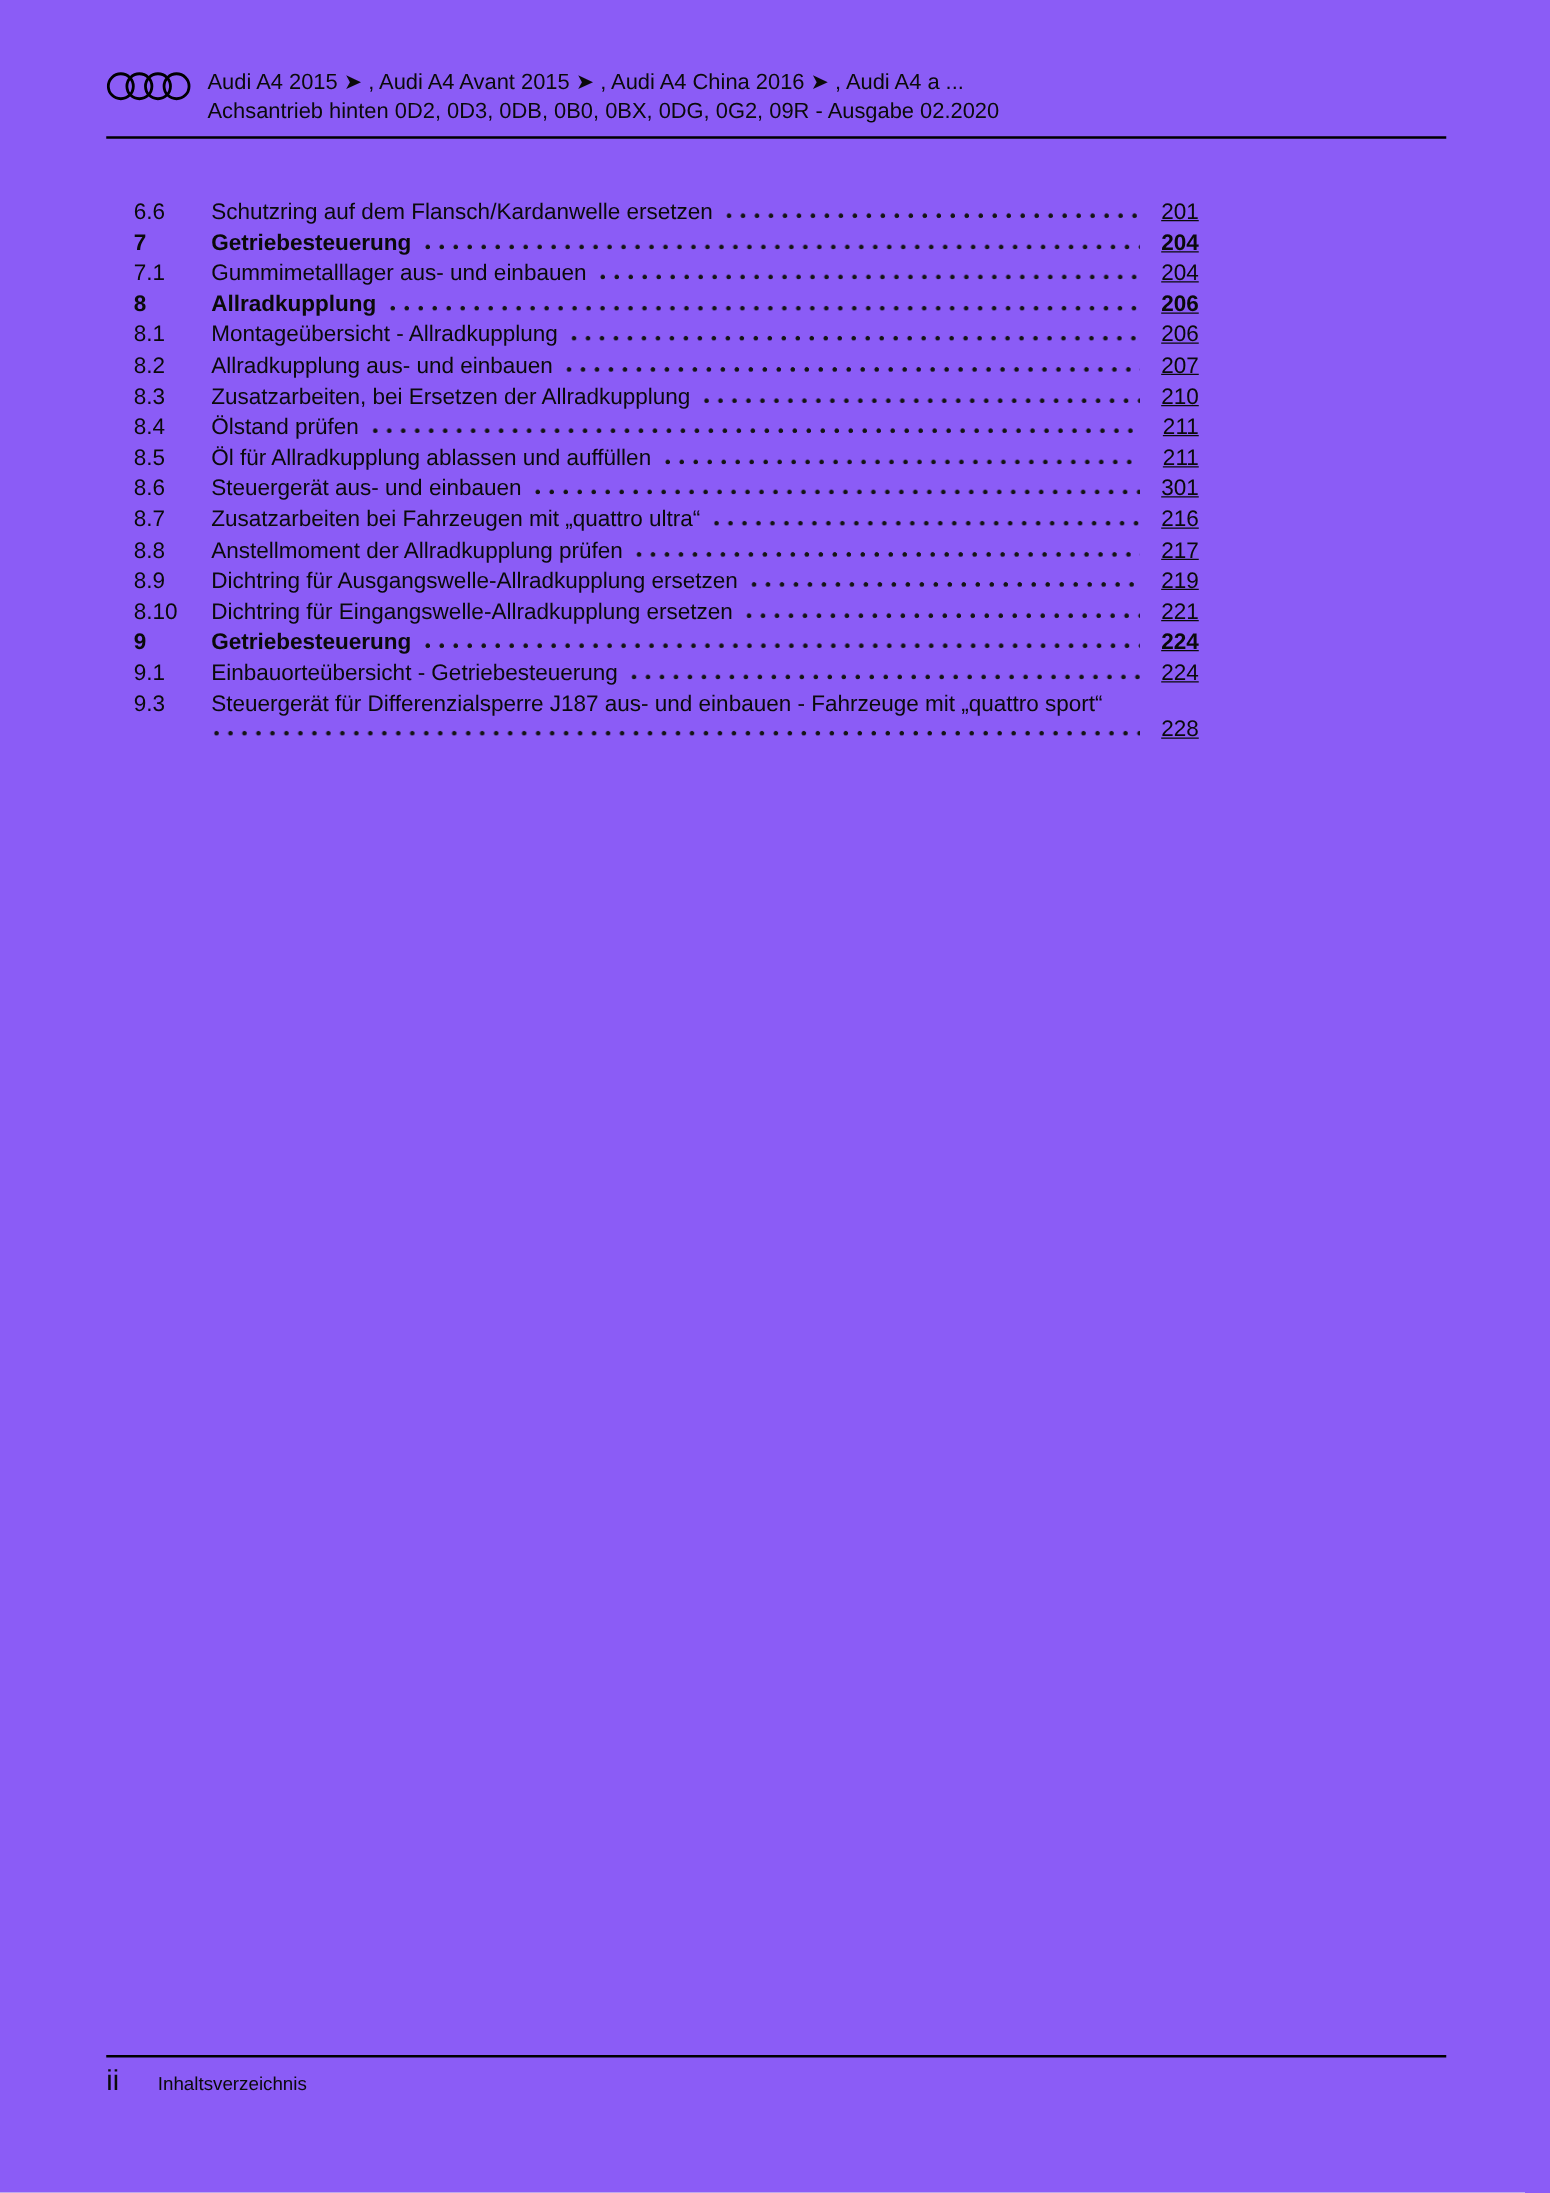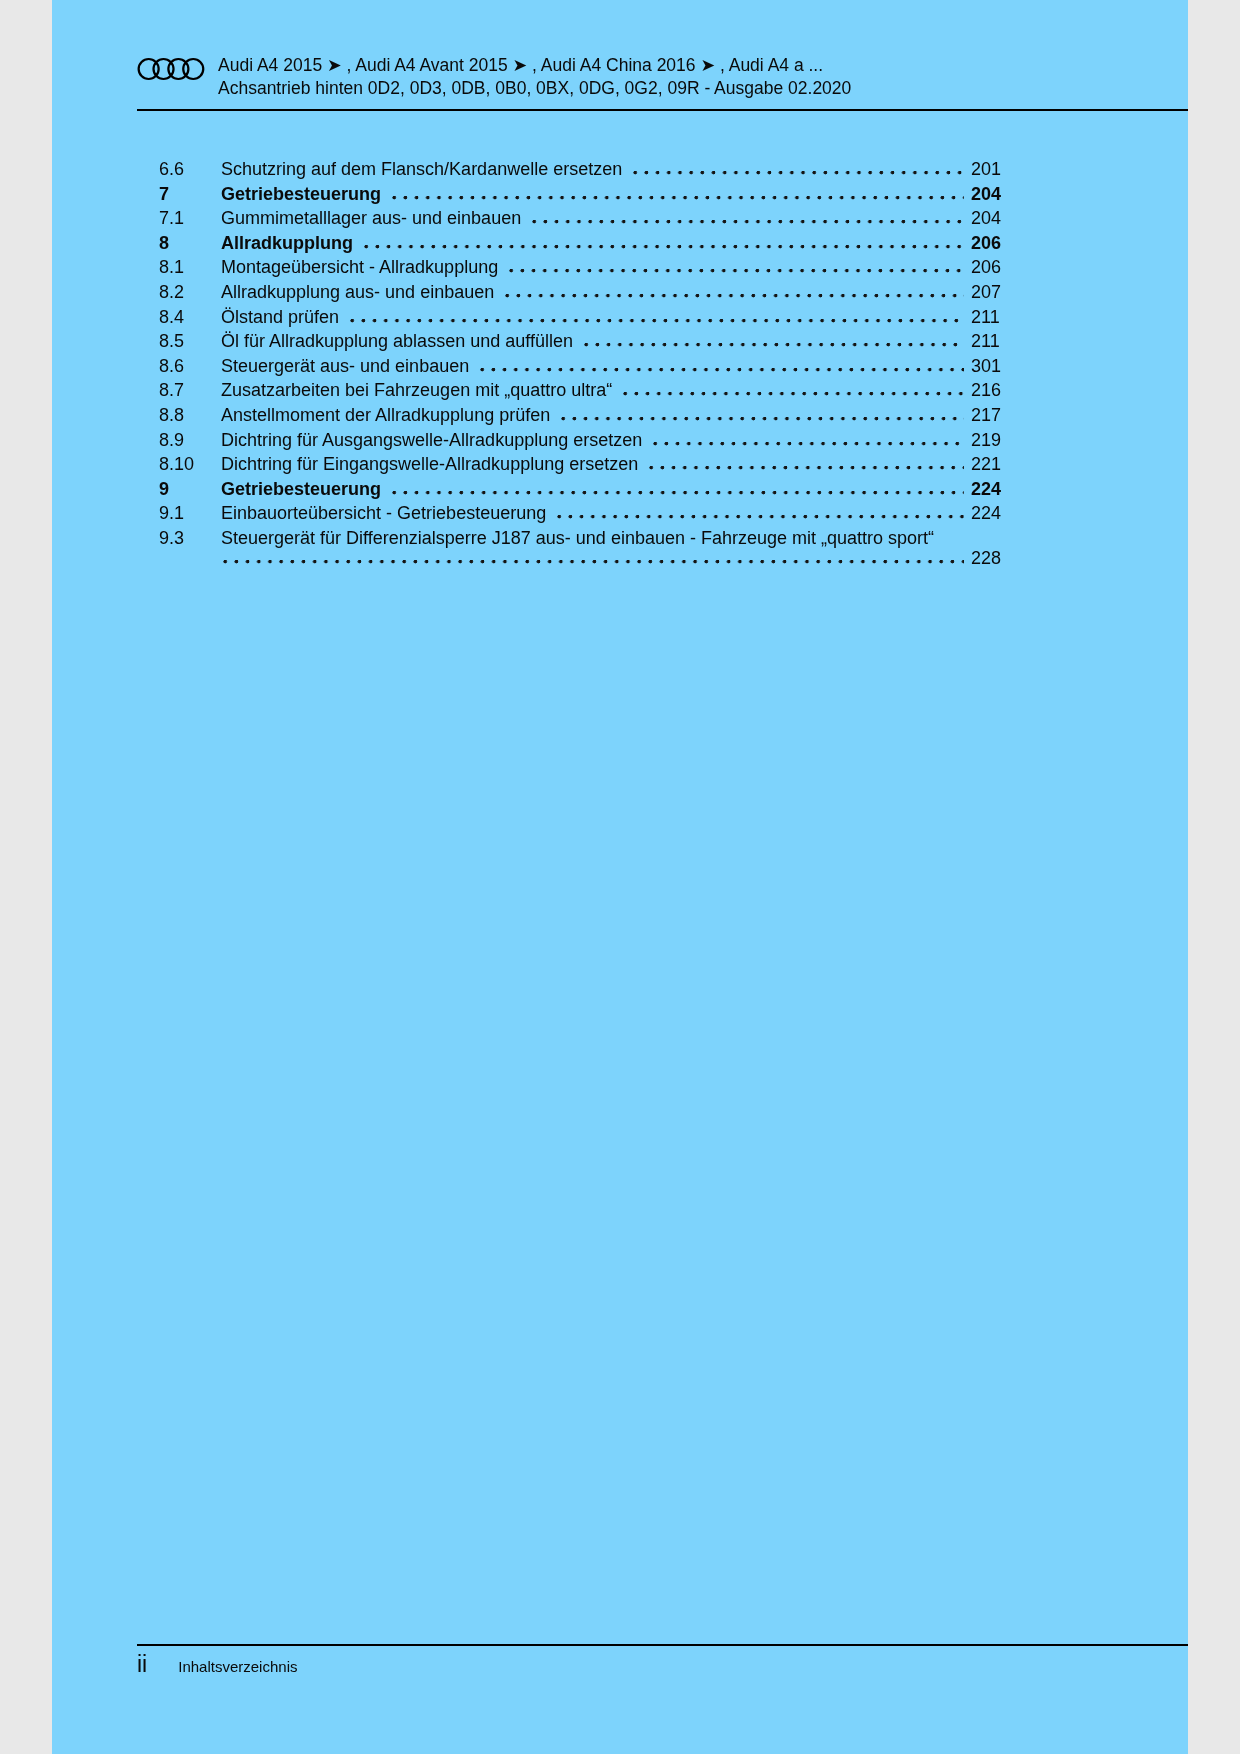--- a/index.html
+++ b/index.html
@@ -1,22 +1,22 @@
 <!DOCTYPE html>
 <html><head>
 <meta charset="utf-8">
 <style>
   * { margin: 0; padding: 0; box-sizing: border-box; }
   html, body { background: #e8e8e8; }
   .page {
     position: relative;
-    width: 1136px;
+    width: 1240px;
     height: 1754px;
     margin: 0 auto;
-    background: #7dd3fc;
+    background: #8b5cf6;
     font-family: "Liberation Sans", sans-serif;
     color: #0a0a0a;
     overflow: hidden;
   }
 
   
   .header {
     position: absolute;
     left: 85px;
     top: 54px;
@@ -69,21 +69,22 @@
     margin: 0 7px 0 11px;
     background-image: radial-gradient(circle at 2.2px 2.6px, #141414 1.55px, transparent 2.1px);
     background-size: 11.2px 5px;
     background-repeat: repeat-x;
     background-position: left bottom;
   }
   .toc-row.wrap .toc-leader { margin-left: 2px; margin-top: 5px; }
   .toc-page {
     flex: 0 0 auto;
     min-width: 40px;
-    text-align: left;
+    text-align: right;
+    text-decoration: underline;
   }
 
   
   .footer {
     position: absolute;
     left: 85px;
     top: 1644px;
     width: 1072px;
   }
   .footer-rule { border-top: 2px solid #000; }
@@ -167,20 +168,28 @@
 
     <div class="toc-row">
       <div class="toc-num">8.2</div>
       <div class="toc-body">
         <span class="toc-title">Allradkupplung aus- und einbauen</span>
         <span class="toc-leader"></span>
         <span class="toc-page">207</span>
       </div>
     </div>
 
+    <div class="toc-row">
+      <div class="toc-num">8.3</div>
+      <div class="toc-body">
+        <span class="toc-title">Zusatzarbeiten, bei Ersetzen der Allradkupplung</span>
+        <span class="toc-leader"></span>
+        <span class="toc-page">210</span>
+      </div>
+    </div>
 
     <div class="toc-row">
       <div class="toc-num">8.4</div>
       <div class="toc-body">
         <span class="toc-title">Ölstand prüfen</span>
         <span class="toc-leader"></span>
         <span class="toc-page">211</span>
       </div>
     </div>
 

